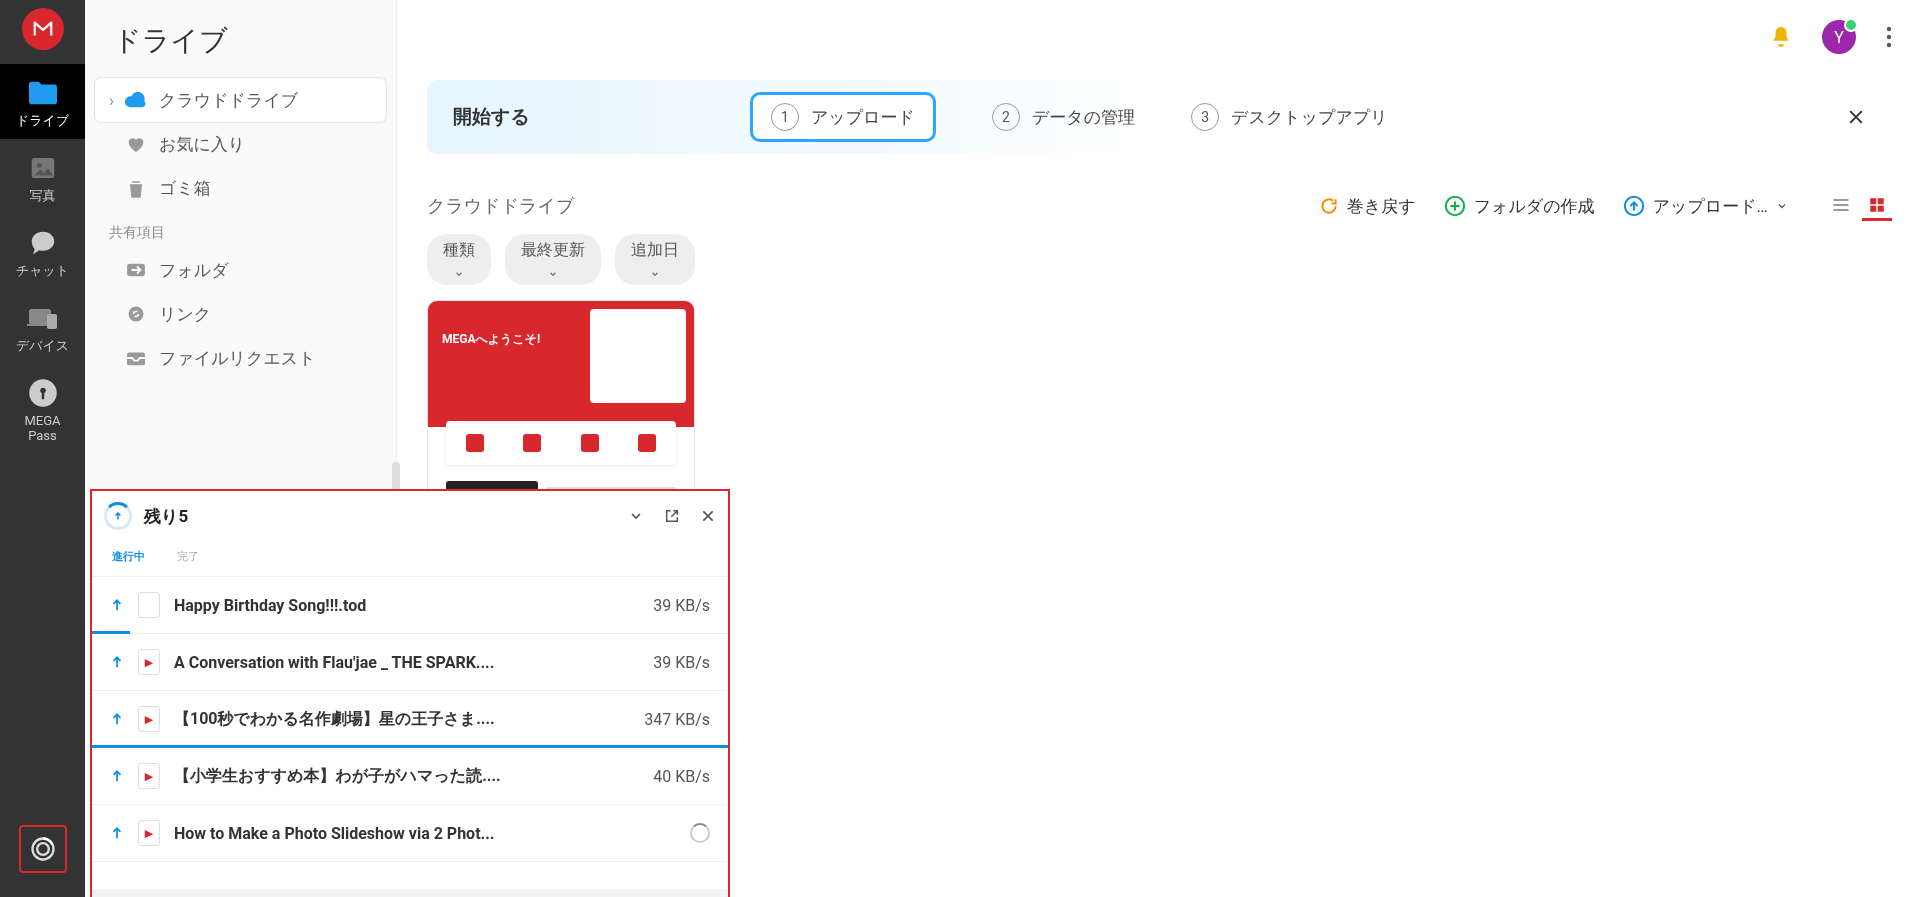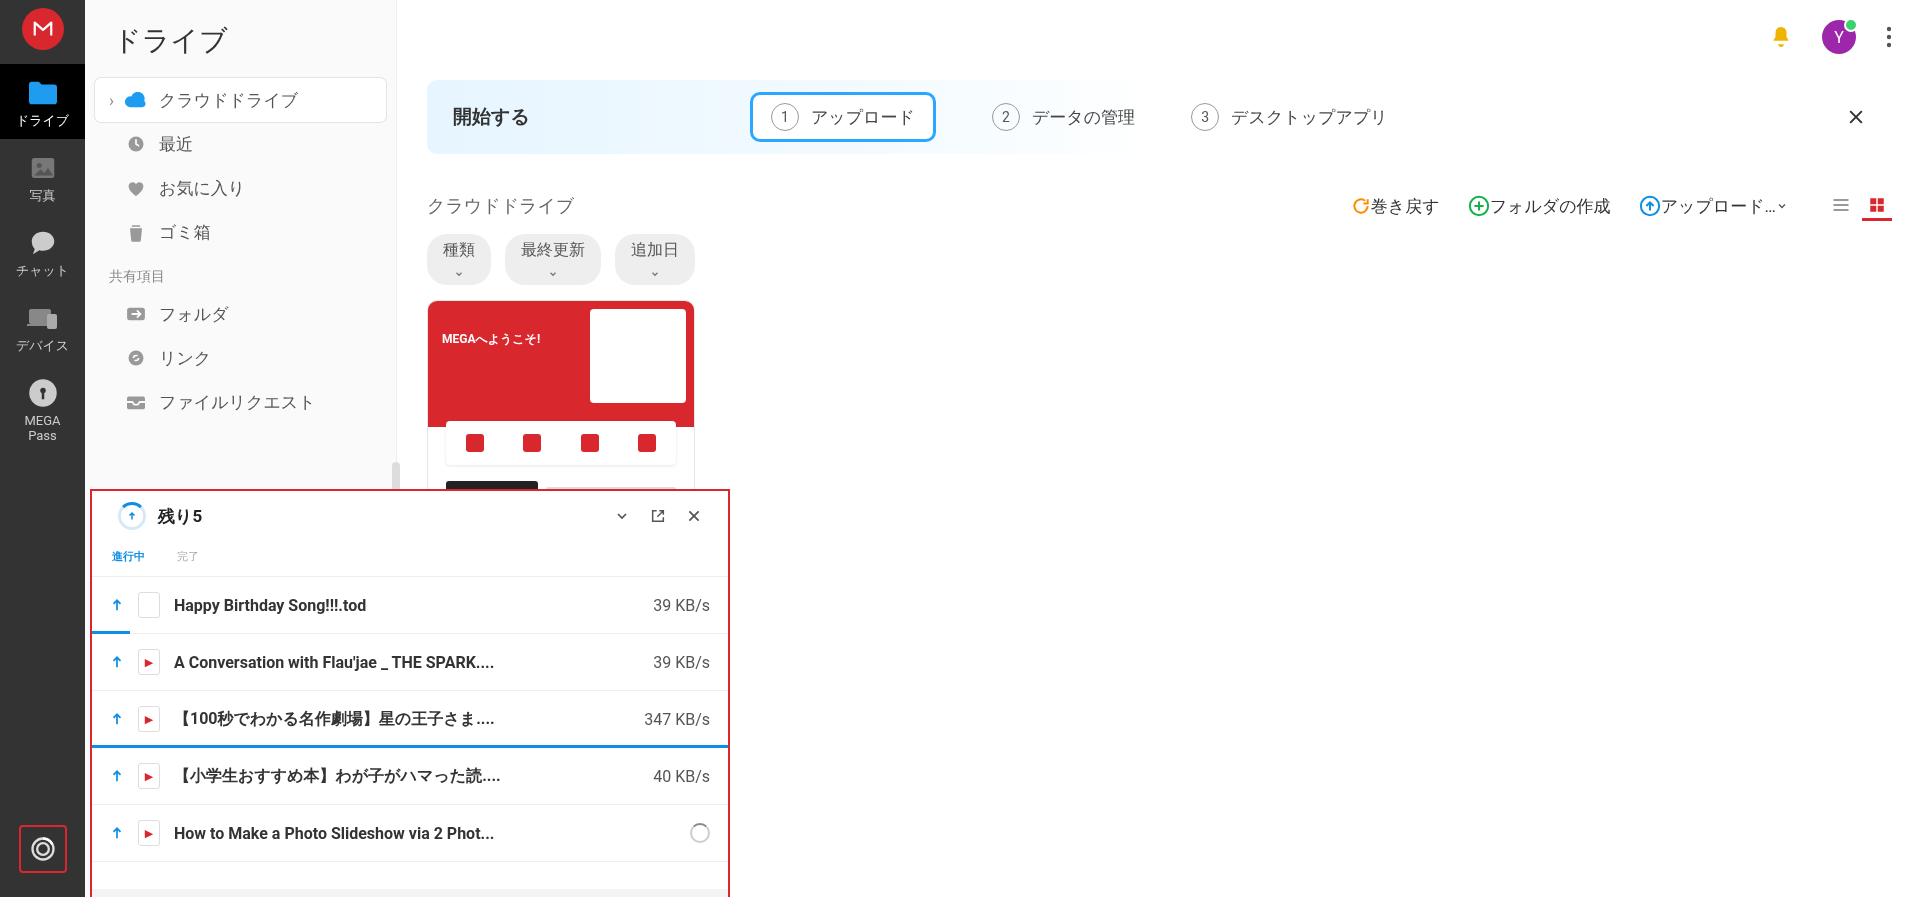--- a/index.html
+++ b/index.html
@@ -41,21 +41,21 @@
 .onboard-steps { display:flex; align-items:center; gap:56px; margin-left:220px; }
 .step { display:flex; align-items:center; gap:12px; color:#444; font-size:17px; }
 .step .num { width:28px; height:28px; border-radius:50%; border:1.5px solid #999; display:flex; align-items:center; justify-content:center; font-size:14px; color:#555; }
 .step.active { border:3px solid #2aa7ff; background:#fff; padding:8px 18px; border-radius:10px; }
 .onboard-close { margin-left:auto; cursor:pointer; color:#333; }
 
 
 .crumbrow { position:absolute; left:427px; top:184px; right:30px; height:44px; display:flex; align-items:center; }
 .crumb { color:#666; font-size:18px; }
 .crumb-actions { margin-left:auto; display:flex; align-items:center; gap:28px; font-size:17px; color:#333; }
-.ca { display:inline-flex; align-items:center; cursor:pointer; }
+.ca { display:inline-flex; align-items:center; gap:8px; cursor:pointer; }
 .ca.rewind svg { color:#ff8a00; }
 .ca.folder svg { color:#13b04b; }
 .ca.upload svg { color:#0f8fe3; }
 .view-toggle { display:flex; gap:6px; margin-left:10px; }
 .vbtn { width:30px; height:30px; display:flex; align-items:center; justify-content:center; color:#999; border-bottom:3px solid transparent; }
 .vbtn.active { color:#d9272e; border-bottom-color:#d9272e; }
 
 
 .chips { position:absolute; left:427px; top:234px; display:flex; gap:14px; }
 .chip { background:#eee; color:#555; font-size:16px; padding:6px 16px; border-radius:20px; display:inline-flex; align-items:center; gap:8px; cursor:pointer;flex-direction:column; }
@@ -69,21 +69,21 @@
 .thumb-red .wpanel { position:absolute; right:8px; top:8px; width:96px; height:94px; background:#fff; border-radius:4px; }
 .thumb-row { position:absolute; left:18px; right:18px; top:120px; height:44px; background:#fff; display:flex; justify-content:space-around; align-items:center; box-shadow:0 1px 3px rgba(0,0,0,.1); border-radius:4px; }
 .thumb-row .sq { width:18px; height:18px; background:#D9272E; border-radius:3px; }
 .thumb-bottom { position:absolute; left:18px; right:18px; top:180px; height:58px; display:flex; gap:8px; }
 .thumb-bottom .dark { width:92px; background:#222; border-radius:3px; }
 .thumb-bottom .lines { flex:1; display:flex; flex-direction:column; gap:6px; padding-top:6px; }
 .thumb-bottom .ln { height:6px; background:#ddd; border-radius:2px; }
 
 
 .xfer { position:absolute; left:90px; top:489px; width:640px; height:448px; background:#fff; border:2px solid #D9272E; display:flex; flex-direction:column; }
-.xfer-head { height:50px; display:flex; align-items:center; padding:0 26px; gap:12px; }
+.xfer-head { height:50px; display:flex; align-items:center; padding:0 12px; gap:12px; }
 .xfer-head .upring { width:28px; height:28px; border-radius:50%; border:3px solid #d7e9f7; display:flex; align-items:center; justify-content:center; color:#0f8fe3; position:relative; }
 .xfer-head .upring::before { content:""; position:absolute; inset:-3px; border:3px solid transparent; border-top-color:#0f8fe3; border-radius:50%; }
 .xfer-title { font-weight:700; font-size:17px; color:#222; }
 .xfer-head-actions { margin-left:auto; display:flex; gap:20px; color:#555; }
 .xfer-tabs { display:flex; gap:28px; padding:8px 18px 0; border-bottom:1px solid #eee; }
 .xtab { padding:0 2px 12px; font-size:11px; color:#aaa; cursor:pointer; }
 .xtab.active { color:#0f8fe3; font-weight:600; }
 .xfer-items { flex:1; overflow:auto; }
 .xitem { position:relative; display:flex; align-items:center; height:57px; padding:0 18px; border-bottom:1px solid #eee; gap:14px; font-size:16px; color:#333; }
 .xitem .dir { color:#0f8fe3; }
@@ -170,30 +170,20 @@
   <div class="tree-header">ドライブ</div>
   <div class="tree-list">
     <div class="tree-row sel">
       <span class="chev">›</span>
       <span class="ri">
           <svg width="22" height="16" viewBox="0 0 24 16">
             <path fill="#1f9cf0" d="M19 16H6a6 6 0 1 1 1-11.9A7 7 0 0 1 21 9a4 4 0 0 1-2 7z"></path>
           </svg>
         </span>
       <span>クラウドドライブ</span>
-    </div>
-    <div class="tree-row">
-      <span class="chev"></span>
-      <span class="ri">
-          <svg width="20" height="20" viewBox="0 0 24 24">
-            <circle cx="12" cy="12" r="9" fill="#999"></circle>
-            <path d="M12 7v5l3 2" stroke="#fff" stroke-width="2" fill="none" stroke-linecap="round"></path>
-          </svg>
-        </span>
-      <span>最近</span>
     </div>
     <div class="tree-row">
       <span class="chev"></span>
       <span class="ri">
           <svg width="20" height="18" viewBox="0 0 24 22">
             <path fill="#999" d="M12 21s-9-5.7-9-12a5 5 0 0 1 9-3 5 5 0 0 1 9 3c0 6.3-9 12-9 12z"></path>
           </svg>
         </span>
       <span>お気に入り</span>
     </div>

